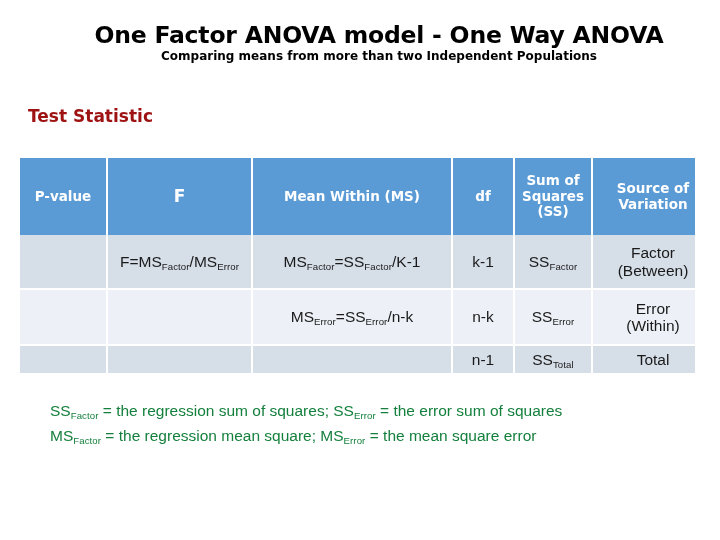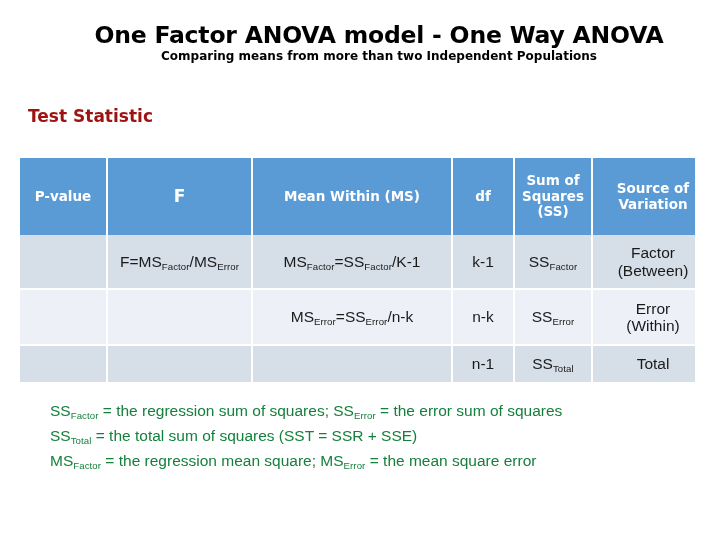--- a/index.html
+++ b/index.html
@@ -85,21 +85,21 @@
   tbody td {
     font-family: "Liberation Sans", sans-serif;
     font-size: 15.5px;
     color: #1a1a1a;
     line-height: 1.12;
   }
   tbody tr.r-dark td { background: #D6DEE8; }
   tbody tr.r-light td { background: #EDF1F7; }
   tbody tr.r1 td { height: 53px; }
   tbody tr.r2 td { height: 54px; }
-  tbody tr.r3 td { height: 36px; }
+  tbody tr.r3 td { height: 27px; }
 
   sub {
     font-size: 0.62em;
     vertical-align: baseline;
     position: relative;
     top: 0.33em;
     letter-spacing: 0.1px;
   }
 
   
@@ -180,15 +180,14 @@
       <td>
         <div>Total</div>
       </td>
     </tr>
 
   </tbody>
 </table>
 
 <div class="notes">
   <div class="note-line"><span>SS</span><sub>Factor</sub><span> = the regression sum of squares;  SS</span><sub>Error</sub><span> = the error sum of squares</span></div>
-  <div class="note-line"><span>SS</span><sub>Total</sub><span> = the total sum of squares (SST = SSR + SSE)</span></div>
   <div class="note-line"><span>MS</span><sub>Factor</sub><span> = the regression mean square; MS</span><sub>Error</sub><span> = the mean square error</span></div>
 </div>
 
 </body></html>

